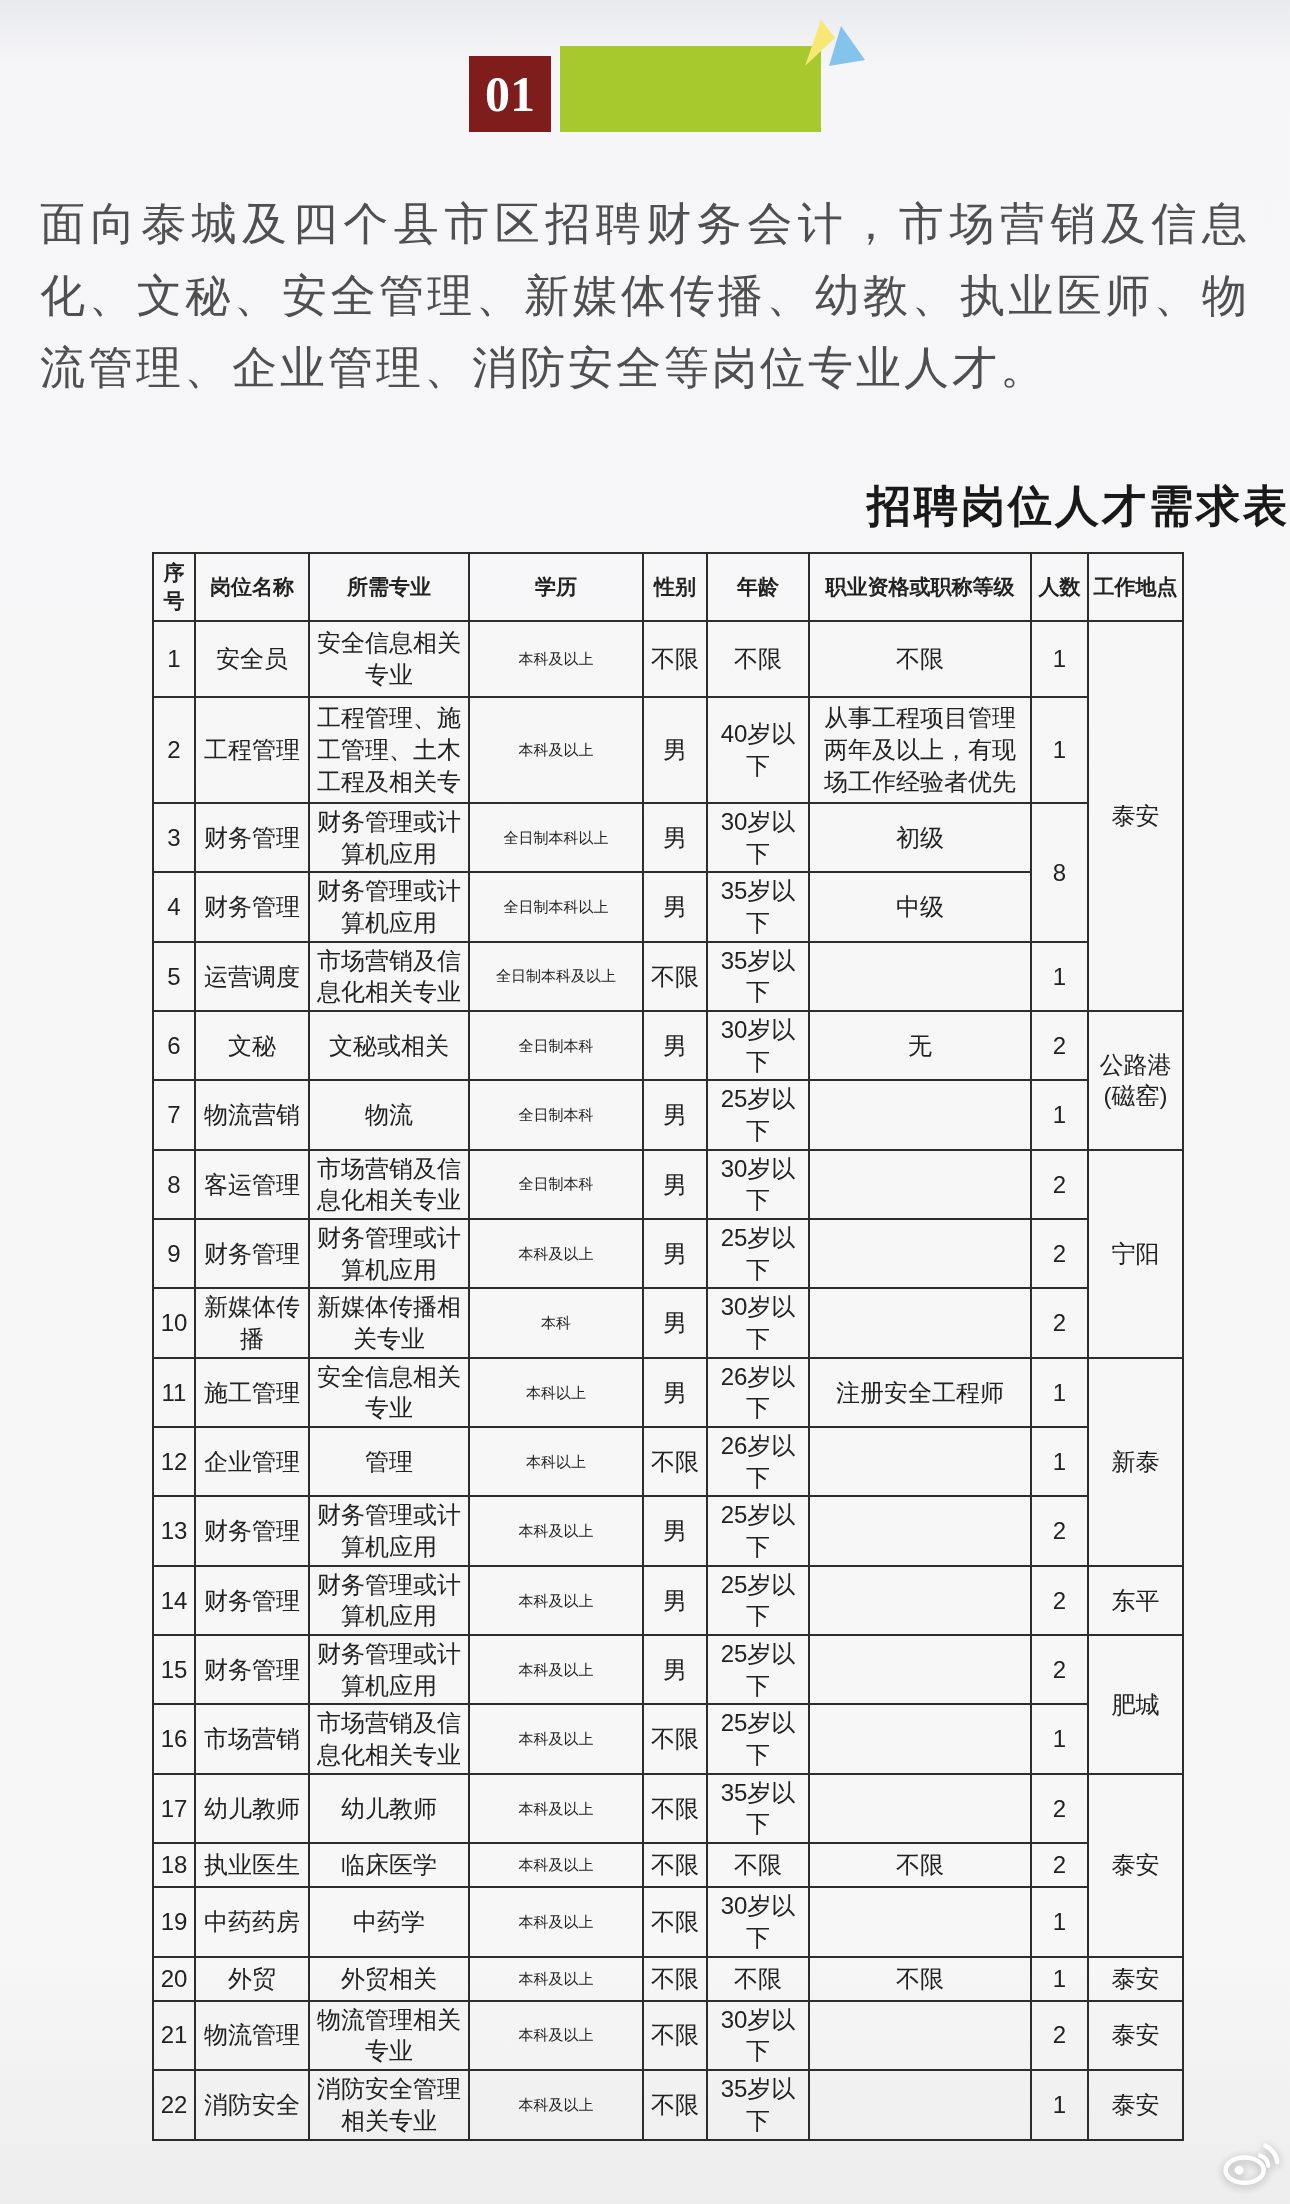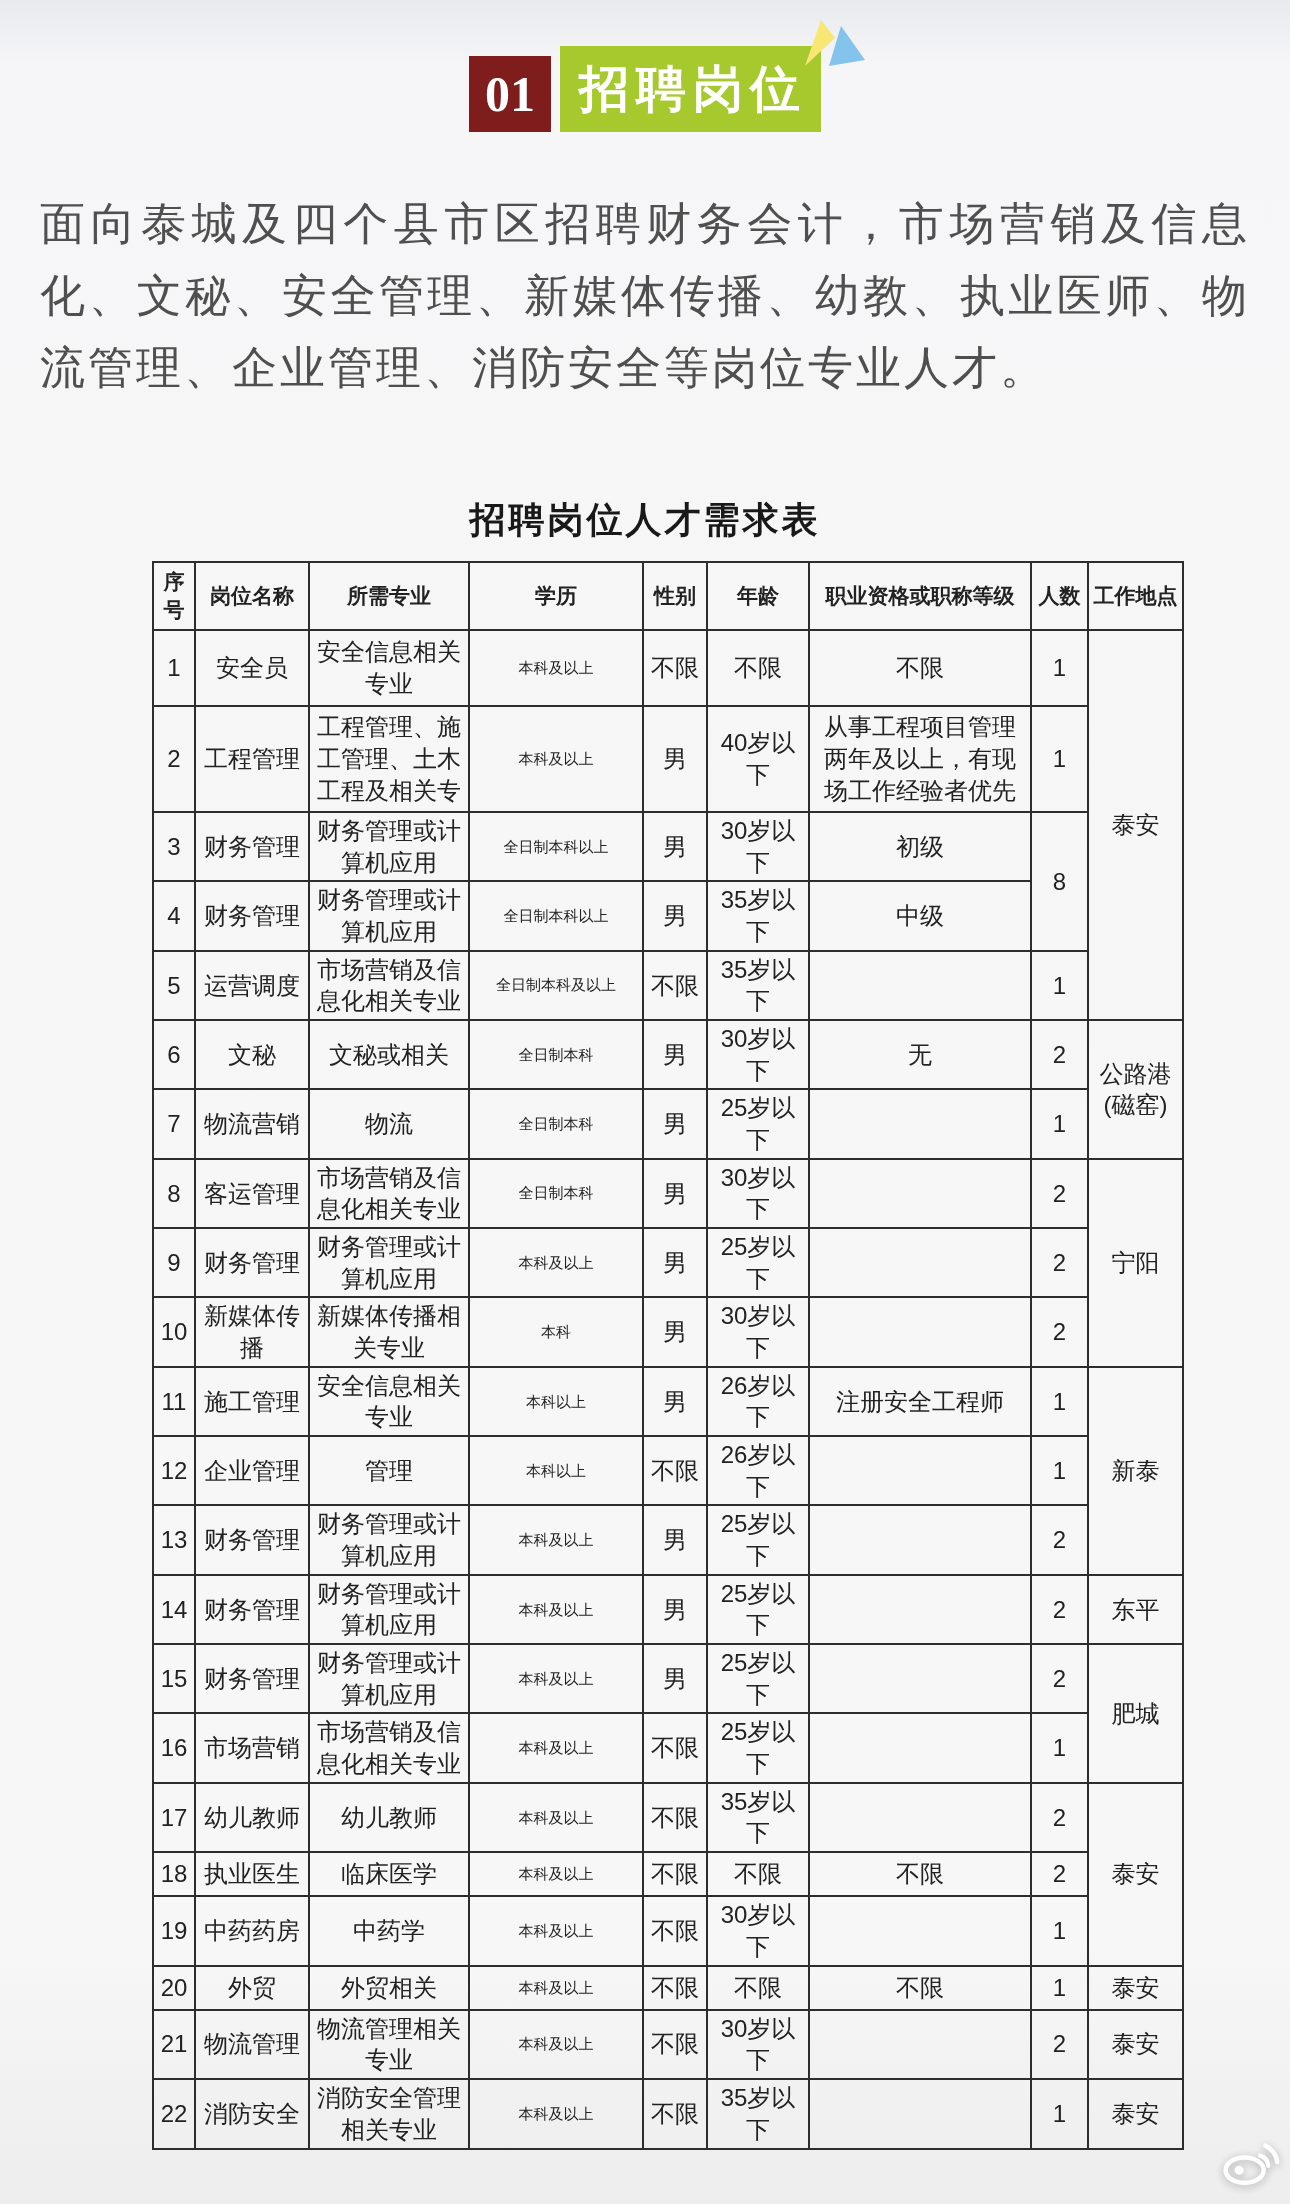--- a/index.html
+++ b/index.html
@@ -21,23 +21,23 @@
   }
   .tri-decoration{position:absolute;top:-28px;right:-48px;width:66px;height:50px;}
   
   .intro{
     margin:56px 44px 0 40px;width:1210px;
     font-size:45px;line-height:72px;letter-spacing:3px;
     color:#4f4f4f;text-align:justify;font-weight:400;
   }
   
   .table-title{
-    margin-top:92px;text-align:center;
+    margin-top:73px;text-align:right;
     font-family:"Liberation Serif",serif;font-weight:700;
-    font-size:36px;color:#191919;letter-spacing:3px;
+    font-size:44px;color:#191919;letter-spacing:3px;
   }
   table.req{
     margin:16px 0 0 152px;width:1030px;border-collapse:collapse;table-layout:fixed;
     font-size:24px;text-align:center;color:#222;
   }
   table.req th,table.req td{
     border:2px solid #2d2d2d;padding:2px 3px;vertical-align:middle;
     line-height:1.32;overflow:hidden;word-break:break-all;
   }
   table.req th{font-size:21px;font-weight:600;height:62px;}
@@ -61,21 +61,20 @@
     text-shadow:0 2px 7px rgba(90,90,90,0.5),0 0 2px rgba(130,130,130,0.45);
   }
   .watermark svg{filter:drop-shadow(0 2px 4px rgba(90,90,90,0.45));}
 </style>
 </head>
 <body>
 
 <div class="header">
   <div class="num-badge" style="background:#7f1d1d">01</div>
   <div class="title-badge" style="background:#a6c92e">
-    <span>招聘岗位</span>
     <span class="tri-decoration">
       <svg width="66" height="50" viewBox="0 0 66 50">
         <polygon points="2,48 18,2 32,20" fill="#f8e773"></polygon>
         <polygon points="26,48 38,8 62,42" fill="#84c4ec"></polygon>
       </svg>
     </span>
   </div>
 </div>
 
 <div class="intro">面向泰城及四个县市区招聘财务会计，市场营销及信息化、文秘、安全管理、新媒体传播、幼教、执业医师、物流管理、企业管理、消防安全等岗位专业人才。</div>

